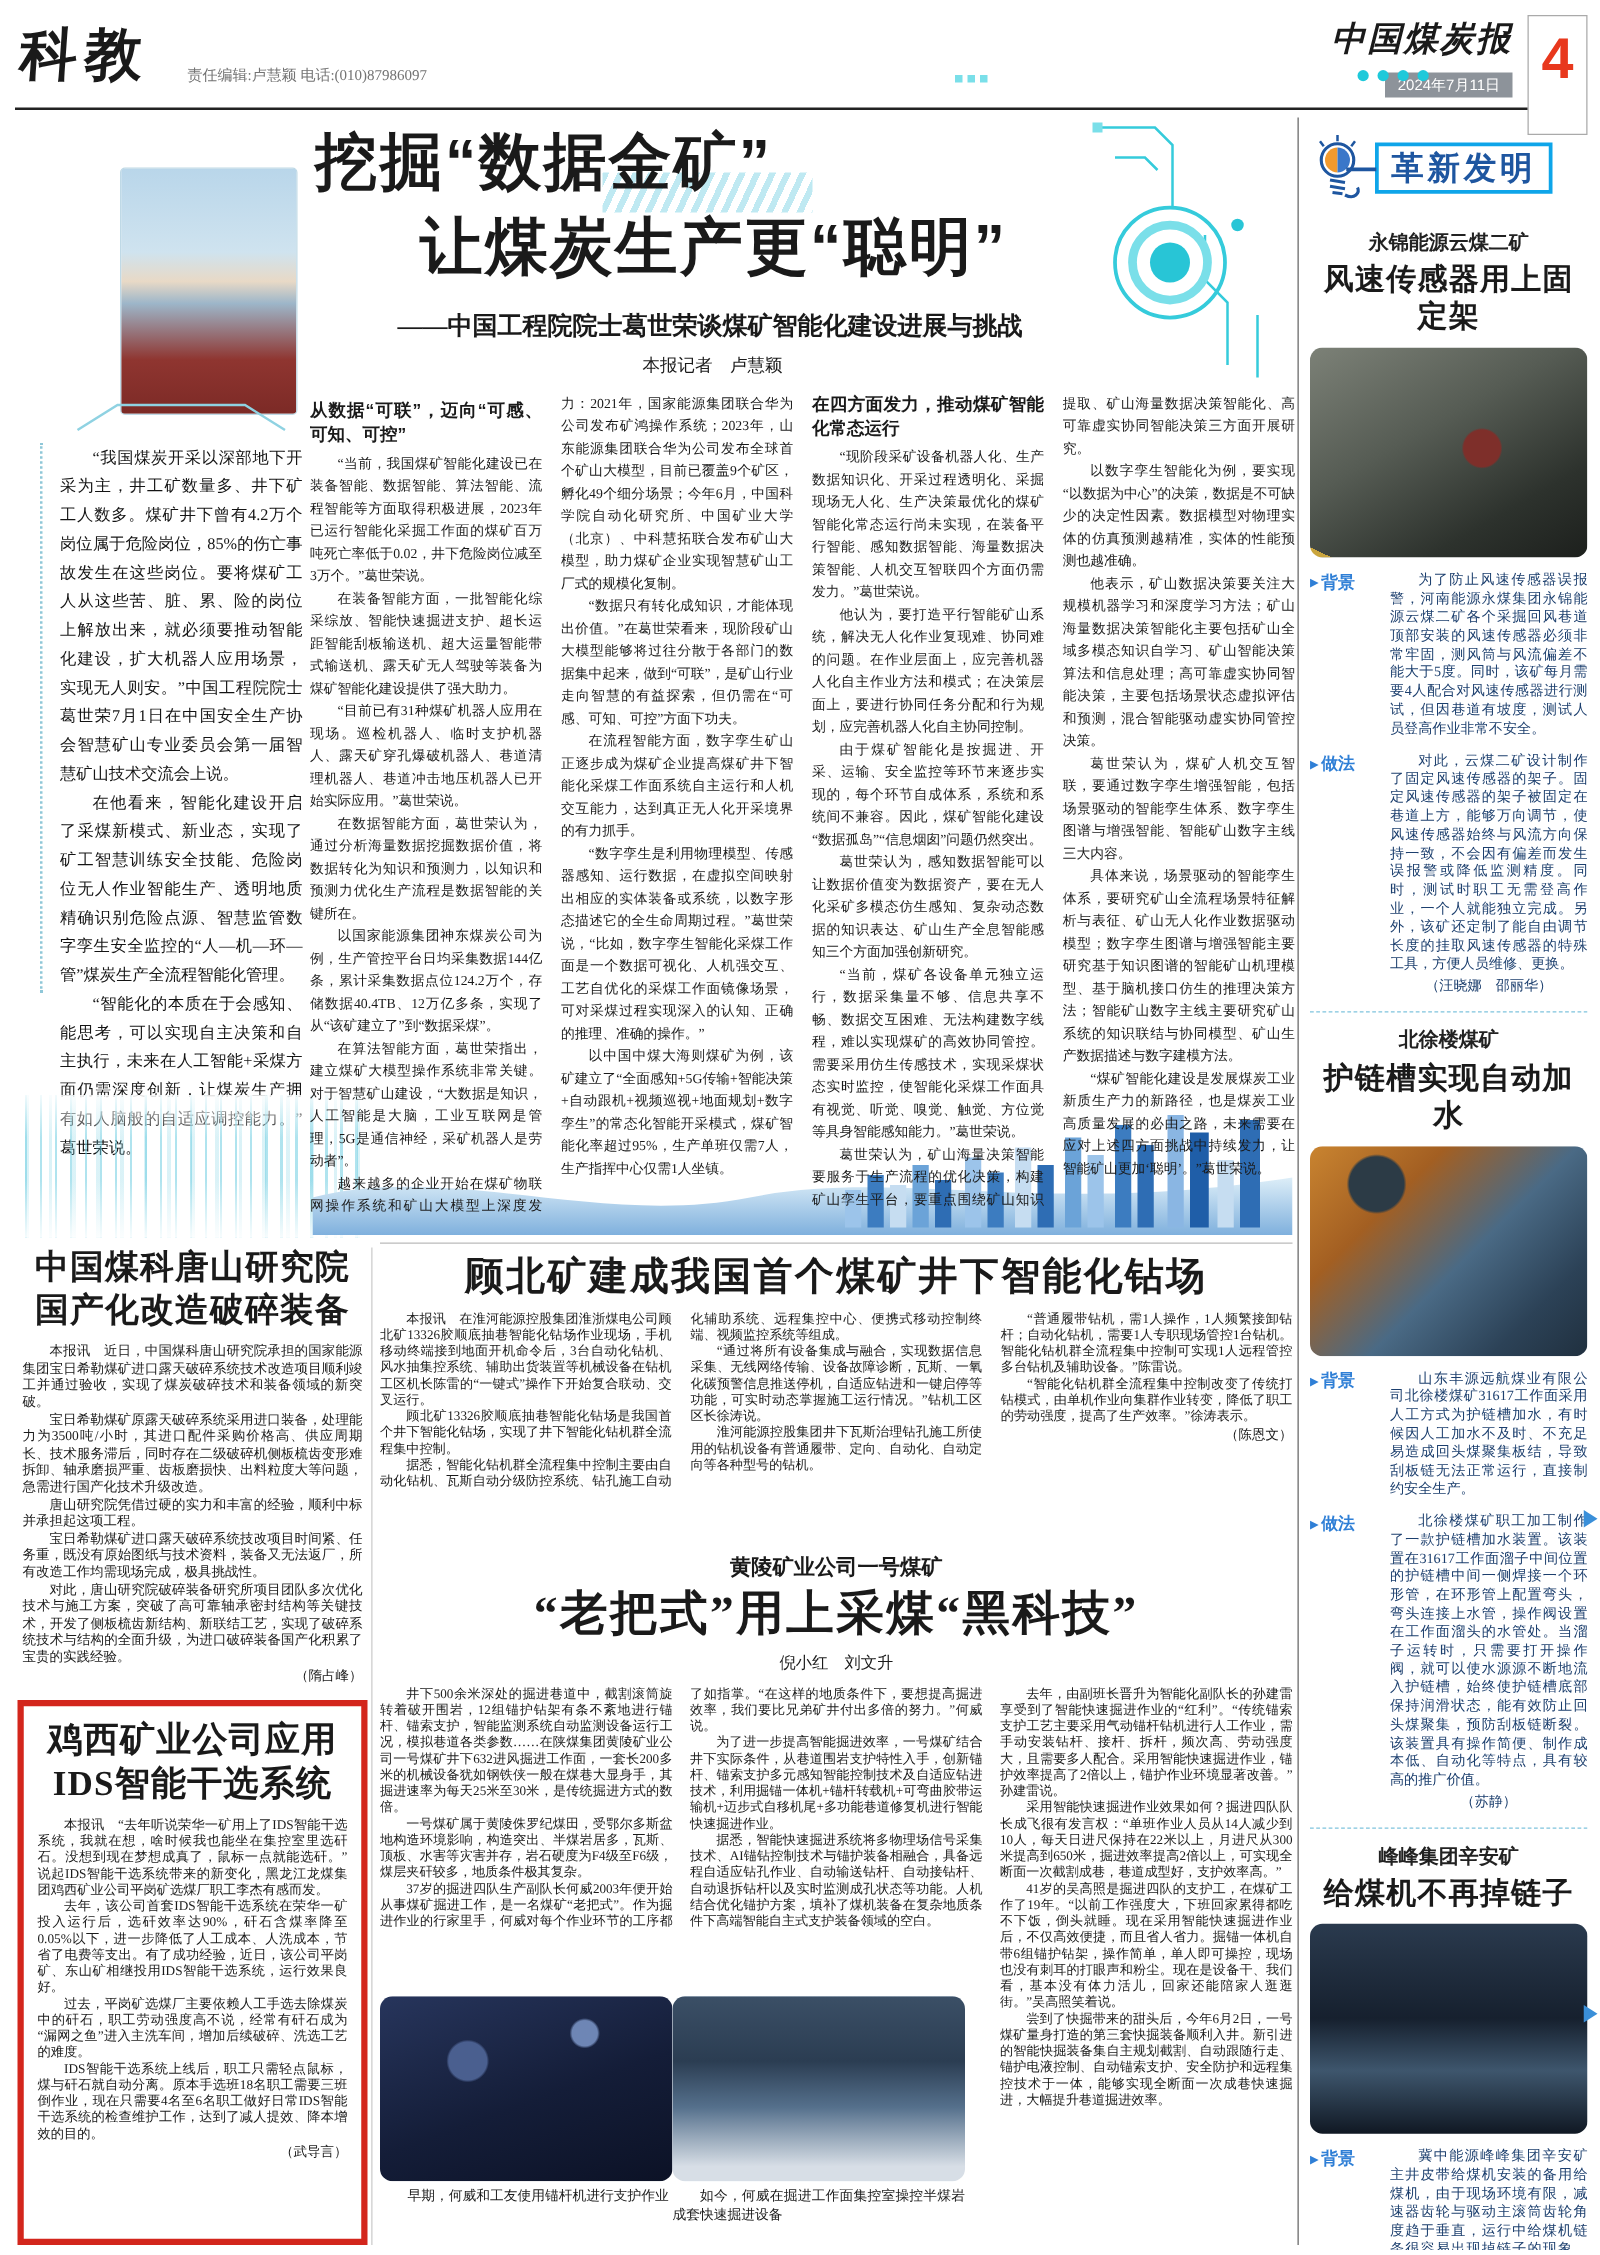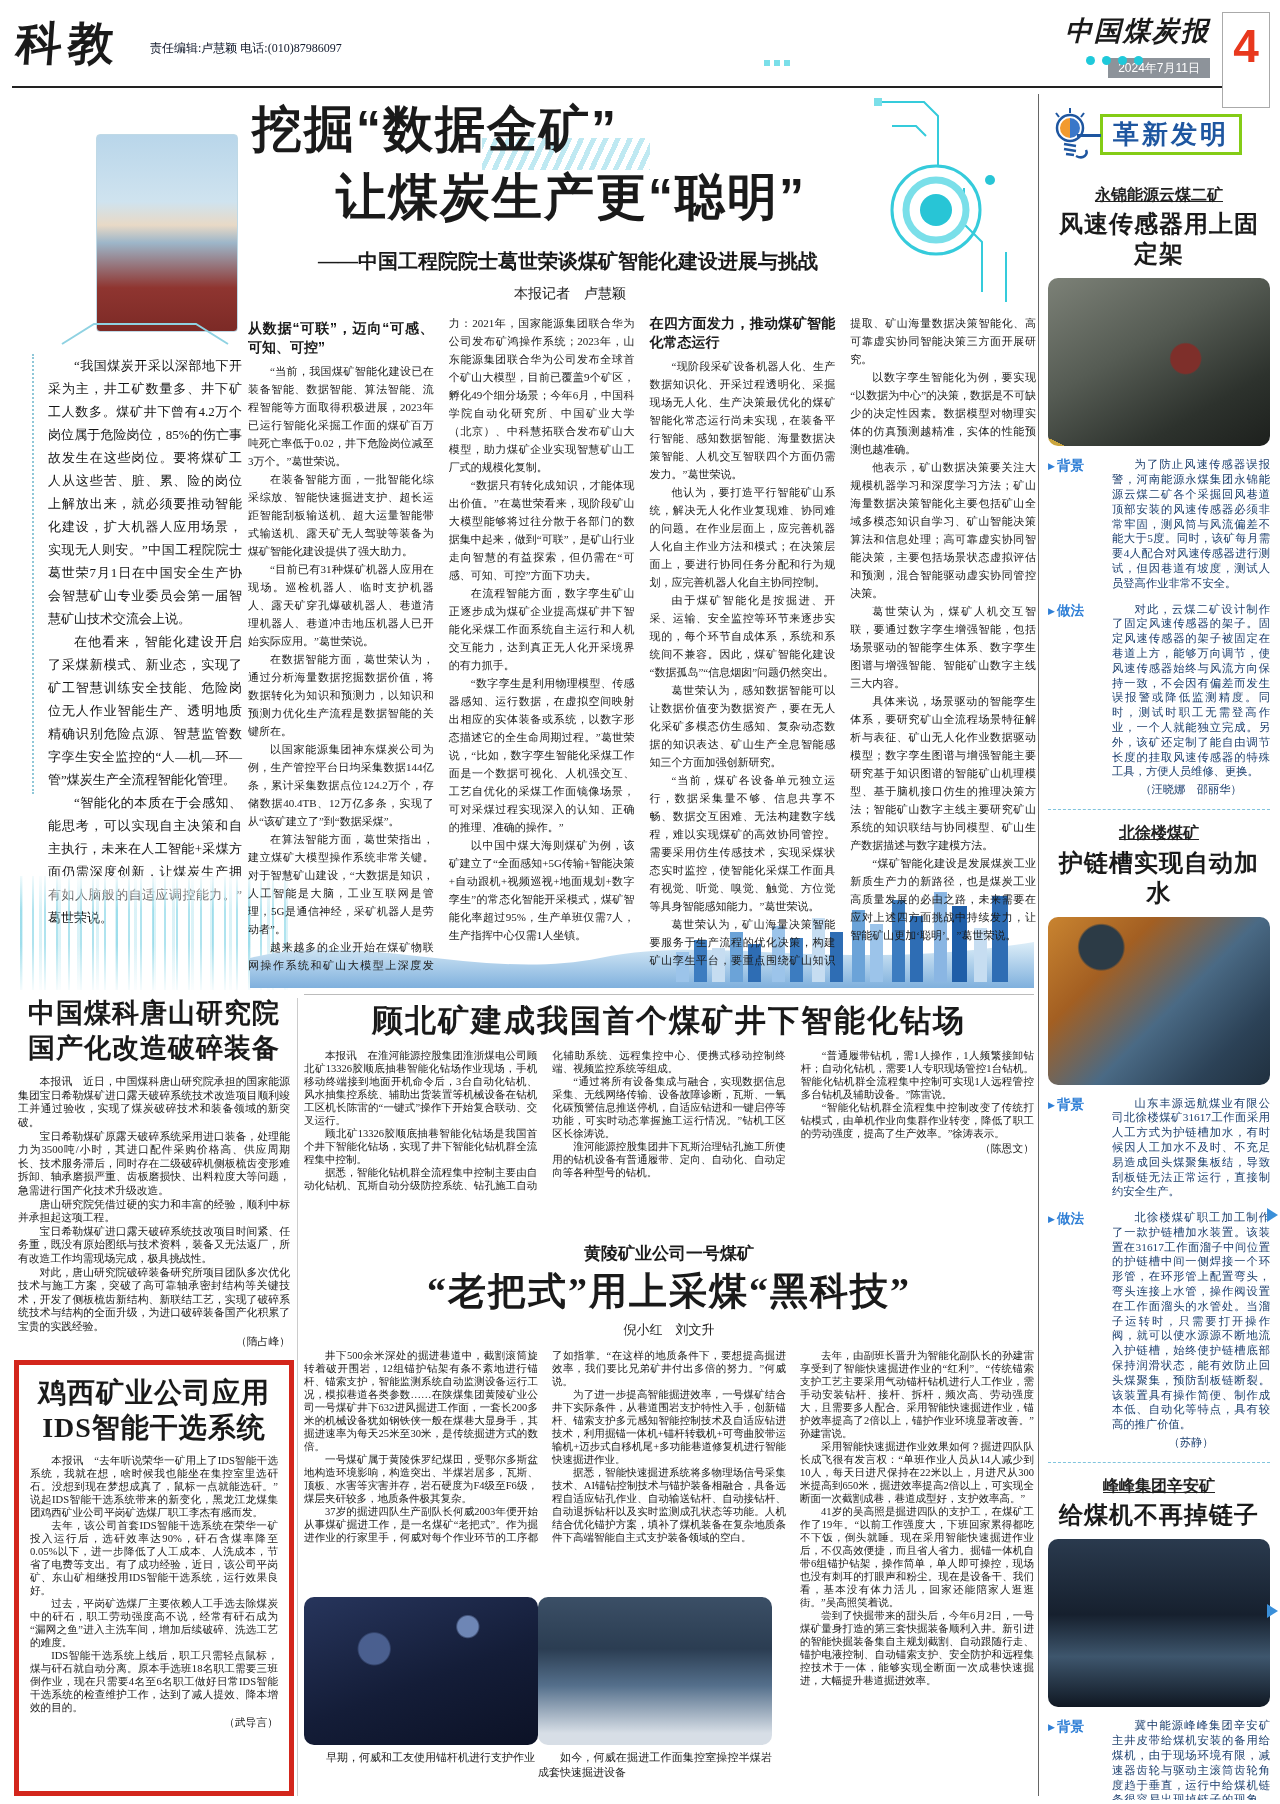--- a/index.html
+++ b/index.html
@@ -13,21 +13,21 @@
     --label-blue:#2f7fd6;
     --red:#d3261c;
   }
   *{margin:0;padding:0;box-sizing:border-box;}
   body{background:#e8e8e8;font-family:var(--serif);color:var(--ink);}
   #page{position:relative;width:1280px;height:1804px;background:#fff;margin:0 auto;overflow:hidden;}
 
   
   .hdr-rule{position:absolute;left:12px;width:1210px;top:86px;height:2px;background:#222;}
   .section-name{position:absolute;left:16px;top:20px;font:900 46px/1 var(--sans);letter-spacing:6px;transform:skewX(-4deg);}
-  .editor-line{position:absolute;left:150px;top:42px;font:12px/1 var(--serif);color:#0f172a;}
+  .editor-line{position:absolute;left:150px;top:54px;font:12px/1 var(--serif);color:#737373;}
   .masthead{position:absolute;right:70px;top:18px;font:italic 700 27px/1 var(--serif);letter-spacing:2px;}
   .date-chip{position:absolute;right:70px;top:58px;background:#8d939a;color:#fff;font:12px/1 var(--sans);padding:4px 10px;}
   .page-num-box{position:absolute;right:10px;top:12px;width:48px;height:96px;border:1px solid #aaa;background:#fff;text-align:center;}
   .page-num{color:#e8381d;font:900 46px/1 var(--sans);margin-top:10px;display:block;}
   .cyan-dots{position:absolute;left:1086px;top:56px;display:flex;gap:7px;}
   .cyan-dots i{width:9px;height:9px;border-radius:50%;background:#1fc9da;display:block;}
   .pix-squares{position:absolute;left:764px;top:60px;display:flex;gap:4px;}
   .pix-squares i{width:6px;height:6px;background:#7adfe9;display:block;}
 
   
@@ -94,24 +94,24 @@
   .ph{width:234px;}
   .ph-img{height:148px;border-radius:10px;}
   .roof-bolting{background:radial-gradient(circle at 30% 35%,#4a5f8f 0 8%,transparent 9%),radial-gradient(circle at 70% 20%,#6e86b5 0 5%,transparent 6%),linear-gradient(160deg,#27355c 0%,#141d38 55%,#0c1226 100%);}
   .control-room{background:linear-gradient(180deg,#3b4f66 0%,#2b3d52 35%,#55708c 60%,#d7dee6 92%),linear-gradient(90deg,#9fc3e8,#9fc3e8);}
   .ph-cap{font:11px/15px var(--serif);margin-top:5px;text-indent:2em;text-align:justify;}
   .hl-col3{flex:1;font:10.5px/13px var(--serif);text-align:justify;height:470px;overflow:hidden;}
 
   
   .sidebar{position:absolute;left:1048px;top:94px;width:222px;height:1706px;overflow:hidden;}
   .badge{display:flex;align-items:center;gap:8px;padding:12px 0 10px;}
-  .badge-label{font:900 26px/1 var(--sans);color:#1e56a0;border:3px solid #84cc16;padding:4px 10px 5px;letter-spacing:3px;position:relative;}
+  .badge-label{font:900 26px/1 var(--sans);color:#1e56a0;border:3px solid #0ea5e9;padding:4px 10px 5px;letter-spacing:3px;position:relative;}
   .badge-label::before{content:"";position:absolute;left:-26px;top:50%;width:24px;height:3px;background:#1e56a0;}
   .side-item{padding:12px 0 12px;border-bottom:1px dashed #7fc4dd;}
-  .side-kicker{text-align:center;font:700 16px/1.4 var(--serif);color:#222;text-decoration:underline;}
+  .side-kicker{text-align:center;font:700 16px/1.4 var(--serif);color:#222;}
   .side-headline{text-align:center;font:900 24px/1.25 var(--serif);letter-spacing:1px;margin-top:3px;}
   .side-photo{height:168px;border-radius:10px;margin-top:9px;}
   .anemometer{background:linear-gradient(25deg,#caa53d 0 3%,transparent 3%),radial-gradient(circle at 62% 48%,#7e2f2a 0 9%,transparent 10%),linear-gradient(150deg,#7c8177 0%,#565c54 40%,#2d322d 75%,#1d201d 100%);}
   .water-pipe{background:radial-gradient(circle at 24% 18%,#2c3b46 0 10%,transparent 11%),linear-gradient(135deg,#c98430 0%,#a35f22 28%,#4a6a85 55%,#2c4257 80%,#20303f 100%);}
   .feeder{background:linear-gradient(180deg,#2a3a4e 0%,#16202e 45%,#3e566d 70%,#101823 100%);}
   .bg-row{display:flex;gap:22px;margin-top:11px;}
   .bg-label{flex:none;width:42px;color:var(--label-blue);font:700 13.5px/1.4 var(--sans);}
   .bg-label::before{content:"▶";font-size:9px;margin-right:2px;vertical-align:1px;}
   .bg-text{flex:1;font:11.3px/14.8px var(--serif);color:var(--navy);text-align:justify;}
   .bg-text p{text-indent:2em;}

